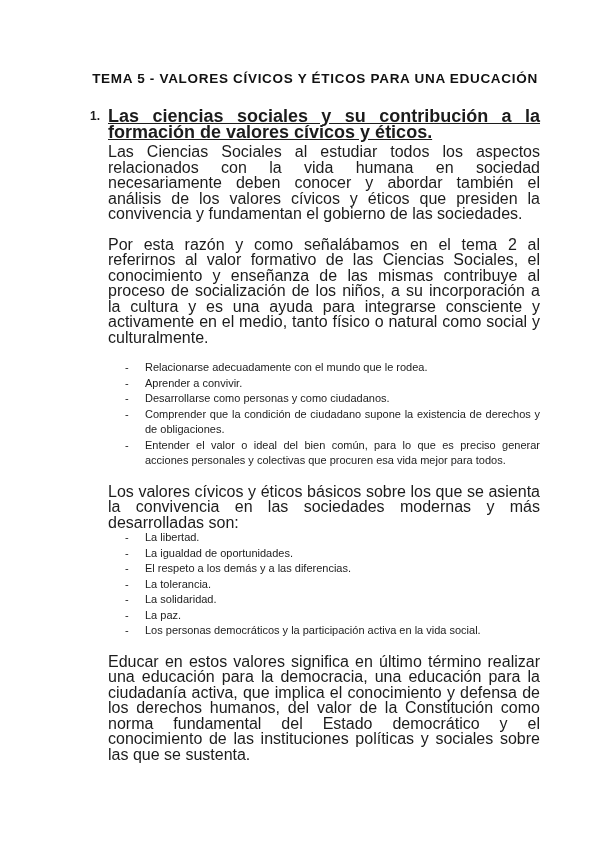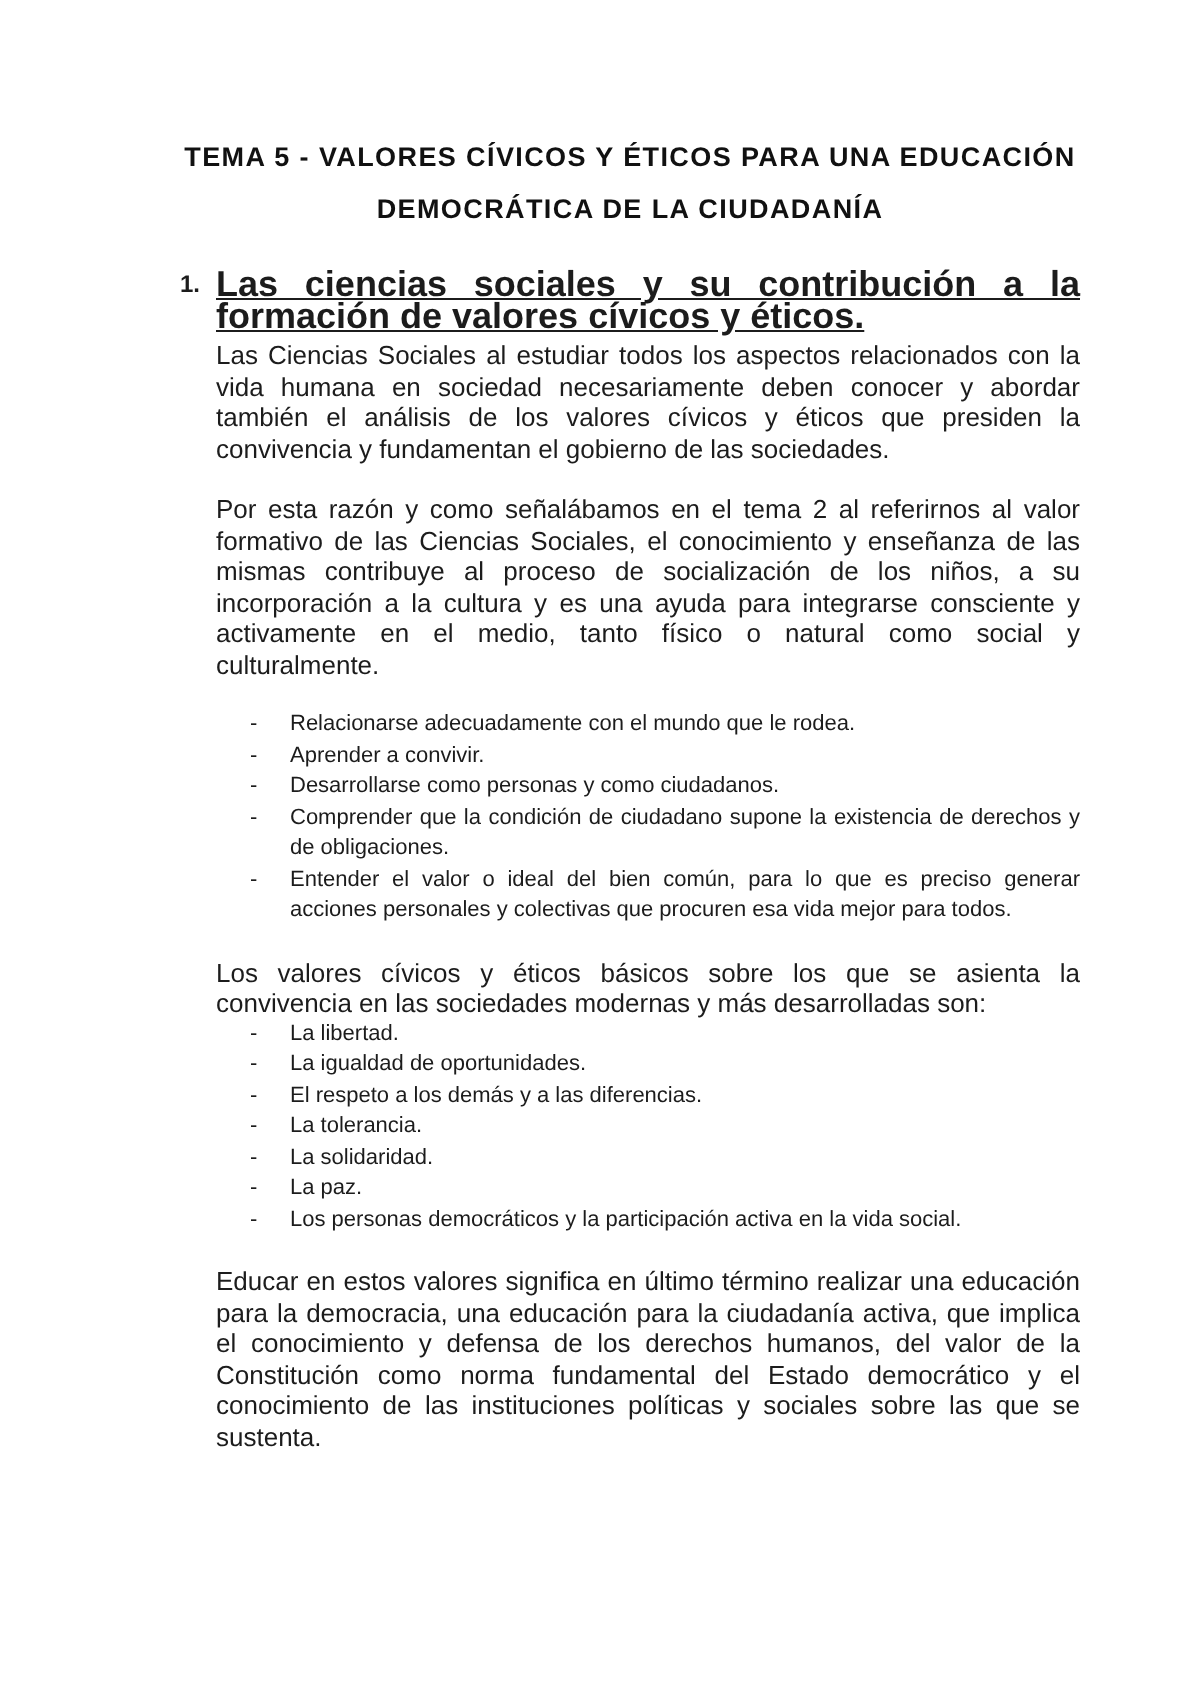--- a/index.html
+++ b/index.html
@@ -47,21 +47,21 @@
     text-decoration: underline;
     text-align: justify;
     text-align-last: left;
     width: 432px;
   }
   .body-block {
     margin-left: 18px;
     width: 432px;
   }
   .para {
-    font-size: 13px;
+    font-size: 16px;
     line-height: 15.5px;
     text-align: justify;
     text-align-last: left;
     margin: 0 0 15px 0;
   }
   .para.tight {
     margin-bottom: 0;
   }
   .bullet-list {
     margin: 0 0 15px 0;
@@ -83,21 +83,20 @@
     text-align-last: left;
   }
 </style>
 </head>
 <body>
 
 <div class="page">
 
   <div class="doc-title">
     <div>TEMA 5 - VALORES CÍVICOS Y ÉTICOS PARA UNA EDUCACIÓN</div>
-    <div>DEMOCRÁTICA DE LA CIUDADANÍA</div>
   </div>
 
   <div class="section-heading-row">
     <span class="section-number">1.</span>
     <div class="section-heading">Las ciencias sociales y su contribución a la formación de valores cívicos y éticos.</div>
   </div>
 
   <div class="body-block">
 
     <p class="para">Las Ciencias Sociales al estudiar todos los aspectos relacionados con la vida humana en sociedad necesariamente deben conocer y abordar también el análisis de los valores cívicos y éticos que presiden la convivencia y fundamentan el gobierno de las sociedades.</p>

